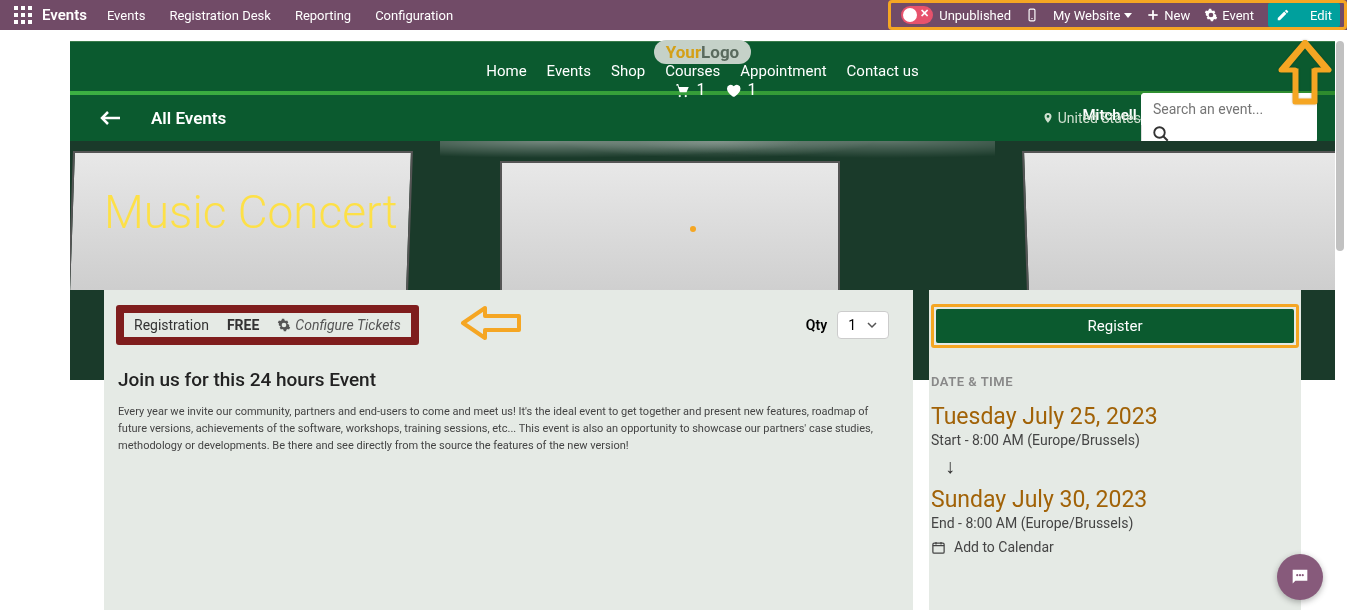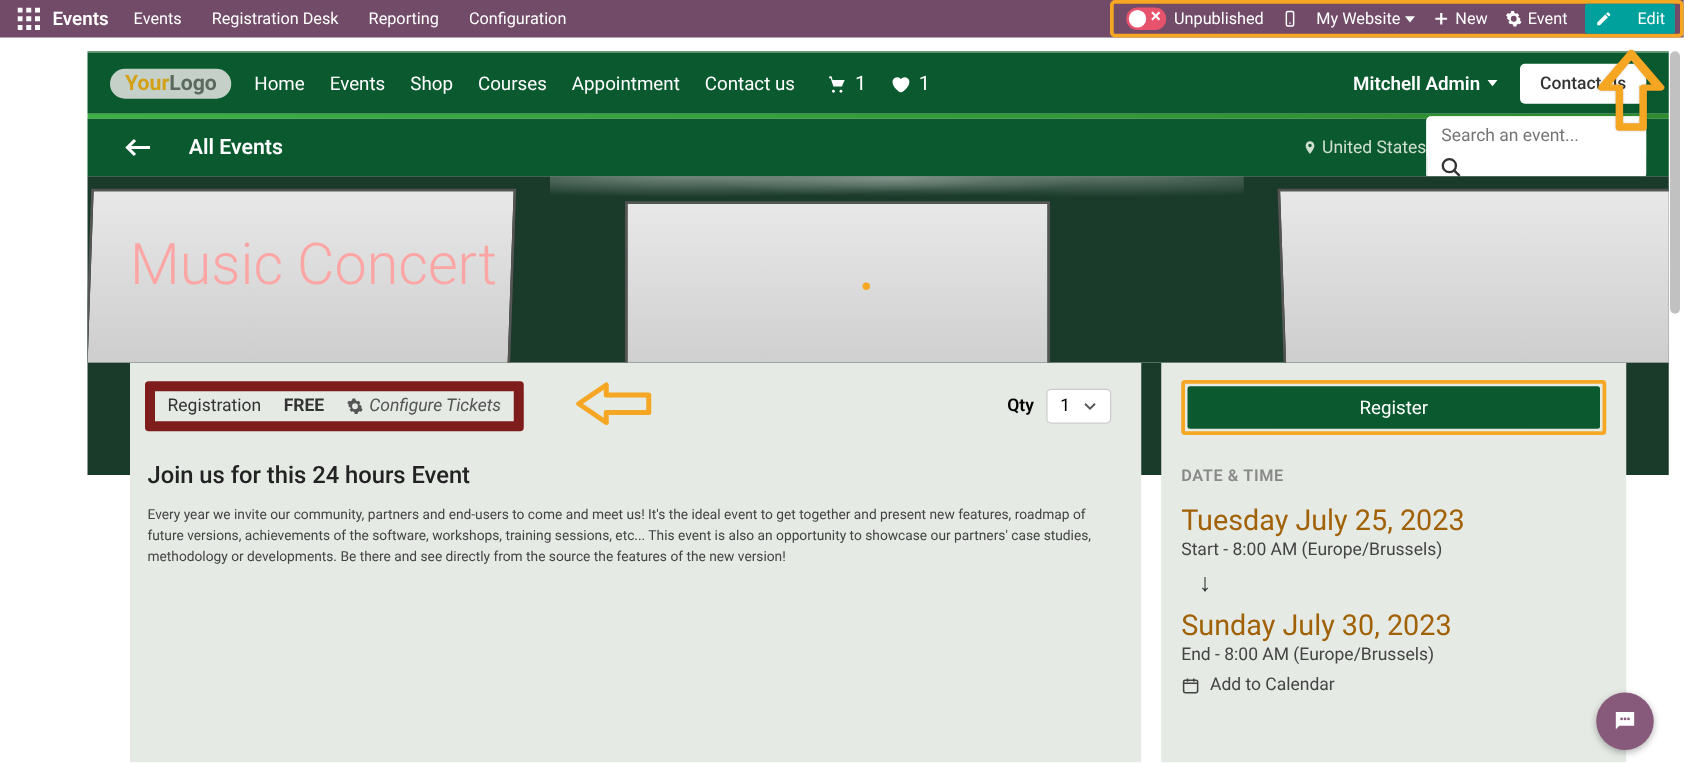--- a/index.html
+++ b/index.html
@@ -19,21 +19,21 @@
   .toggle-switch { width: 32px; height: 18px; background: #e7526c; border-radius: 10px; position: relative; cursor: pointer; }
   .toggle-switch::after { content:''; position:absolute; width:14px; height:14px; background:#fff; border-radius:50%; top:2px; left:2px; }
   .toggle-switch .x { position:absolute; right:4px; top:1px; font-size:11px; color:#fff; font-weight:bold;}
   .tb-item { display:flex; align-items:center; gap:4px; cursor:pointer; }
   .edit-btn { background:#00A09D; height:24px; display:flex; align-items:center; padding:0 8px; border-radius:2px; gap:20px; cursor:pointer; }
 
   
   .page-wrap { margin: 11px 12px 0 70px; position: relative; }
 
   
-  .site-header { background: linear-gradient(#0b5a2f, #0b5a2f); height: 50px; display:flex; align-items:center; color:#fff; border-top:1px solid #3a7a4a;}
+  .site-header { background: linear-gradient(#0b5a2f, #0b5a2f); height: 50px; display:flex; align-items:center; color:#fff; border-top:1px solid #3a7a4a;flex-direction:column;}
   .logo-wrap { margin-left:18px; margin-right:18px; }
   .logo-badge { background:#c5d1c8; color:#5a6a5e; border-radius:18px; padding:2px 12px; font-weight:700; font-size:17px; }
   .logo-badge .y { color:#d4a017; }
   .site-nav { display:flex; gap:20px; font-size:15px; }
   .site-nav span { cursor:pointer; }
   .nav-icons { display:flex; gap:18px; margin-left:24px; align-items:center; }
   .nav-icon-item { display:flex; align-items:center; gap:6px; cursor:pointer; }
   .site-header-right { margin-left:auto; display:flex; align-items:center; gap:18px; margin-right:18px; }
   .user-menu { font-weight:600; font-size:15px; cursor:pointer; display:flex; align-items:center; gap:6px;}
   .contact-btn { background:#fff; color:#333; padding:8px 16px; border-radius:4px; font-size:14px; cursor:pointer; font-weight:500;}
@@ -49,40 +49,40 @@
   .search-input { border:none; padding:8px 12px; width:176px; font-size:14px; outline:none; color:#333;}
   .search-btn { background:#fff; border:none; border-left:1px solid #ddd; width:38px; display:flex; align-items:center; justify-content:center; cursor:pointer;}
 
   
   .hero { height:149px; background:#1a3a2a; position:relative; overflow:hidden; }
   .screen { background:linear-gradient(#e8e8e8,#c8c8c8); border:2px solid #555; }
   .screen1 { position:absolute; left:0px; top:10px; width:340px; height:170px; transform:skewX(-2deg);}
   .screen2 { position:absolute; left:430px; top:20px; width:340px; height:170px;}
   .screen3 { position:absolute; right:-30px; top:10px; width:340px; height:170px; transform:skewX(2deg);}
   .hero-lights { position:absolute; top:0; left:370px; right:340px; height:30px; background:radial-gradient(ellipse at 20% 0%, rgba(255,255,255,0.4), transparent 40%), radial-gradient(ellipse at 50% 0%, rgba(255,255,255,0.3), transparent 40%), radial-gradient(ellipse at 80% 0%, rgba(255,255,255,0.3), transparent 40%);}
-  .hero-title { position:absolute; left:34px; top:44px; font-size:46px; font-weight:300; color:#fca5a5; }
+  .hero-title { position:absolute; left:34px; top:44px; font-size:46px; font-weight:300; color:#fde047; }
   .hero-dot { position:absolute; top:85px; left:620px; width:6px; height:6px; background:#f5a623; border-radius:50%; }
 
   
   .content-row { display:flex; gap:16px; background: linear-gradient(#1a3a2a 90px, #fff 90px); min-height:320px; }
   .content-left { flex:1; background:#e5eae5; padding:14px 0 20px 0; margin-left:34px; }
   .reg-bar { display:flex; align-items:center; gap:20px; padding:0 12px 10px 12px; }
   .reg-box { border:8px solid #7f1d1d; border-radius:3px; padding:4px 10px; display:flex; align-items:center; gap:18px; }
   .reg-label { font-size:14px; color:#333; }
   .reg-free { font-size:14px; font-weight:700; color:#333; }
   .config-link { font-size:14px; font-style:italic; color:#555; display:flex; align-items:center; gap:4px; cursor:pointer;}
   .arrow-left { margin-left:20px; }
   .qty-wrap { margin-left:auto; display:flex; align-items:center; gap:10px; margin-right:12px;}
   .qty-label { font-weight:600; font-size:14px; }
   .qty-select { background:#fff; border:1px solid #ccc; border-radius:4px; padding:5px 10px; display:flex; align-items:center; gap:10px; cursor:pointer; font-size:14px; min-width:42px;}
 
   .event-subtitle { font-size:19px; font-weight:500; color:#222; margin:12px 0 12px 14px; }
   .event-desc { font-size:11px; color:#444; line-height:1.55; padding:0 14px; }
 
-  .content-right { width:372px; background:#e5eae5; padding:14px 16px; margin-right:34px; }
+  .content-right { width:372px; background:#e5eae5; padding:14px 2px; margin-right:34px; }
   .register-btn { border:3px solid #f5a623; border-radius:3px; padding:2px; }
   .register-btn-inner { background:#0b5a2f; color:#fff; text-align:center; padding:8px 0; font-size:15px; cursor:pointer; border-radius:2px;}
 
   .dt-header { color:#888; font-size:13px; font-weight:600; letter-spacing:0.5px; margin:26px 0 14px 0;}
   .dt-date { font-size:23px; font-weight:400; color:#a16207; margin-bottom:2px;}
   .dt-sub { font-size:14px; color:#444; margin-bottom:6px;}
   .dt-arrow { font-size:20px; color:#333; margin:4px 0 8px 14px;}
   .cal-link { color:#444; font-size:14px; display:flex; align-items:center; gap:8px; cursor:pointer; margin-top:8px;}
 
   

